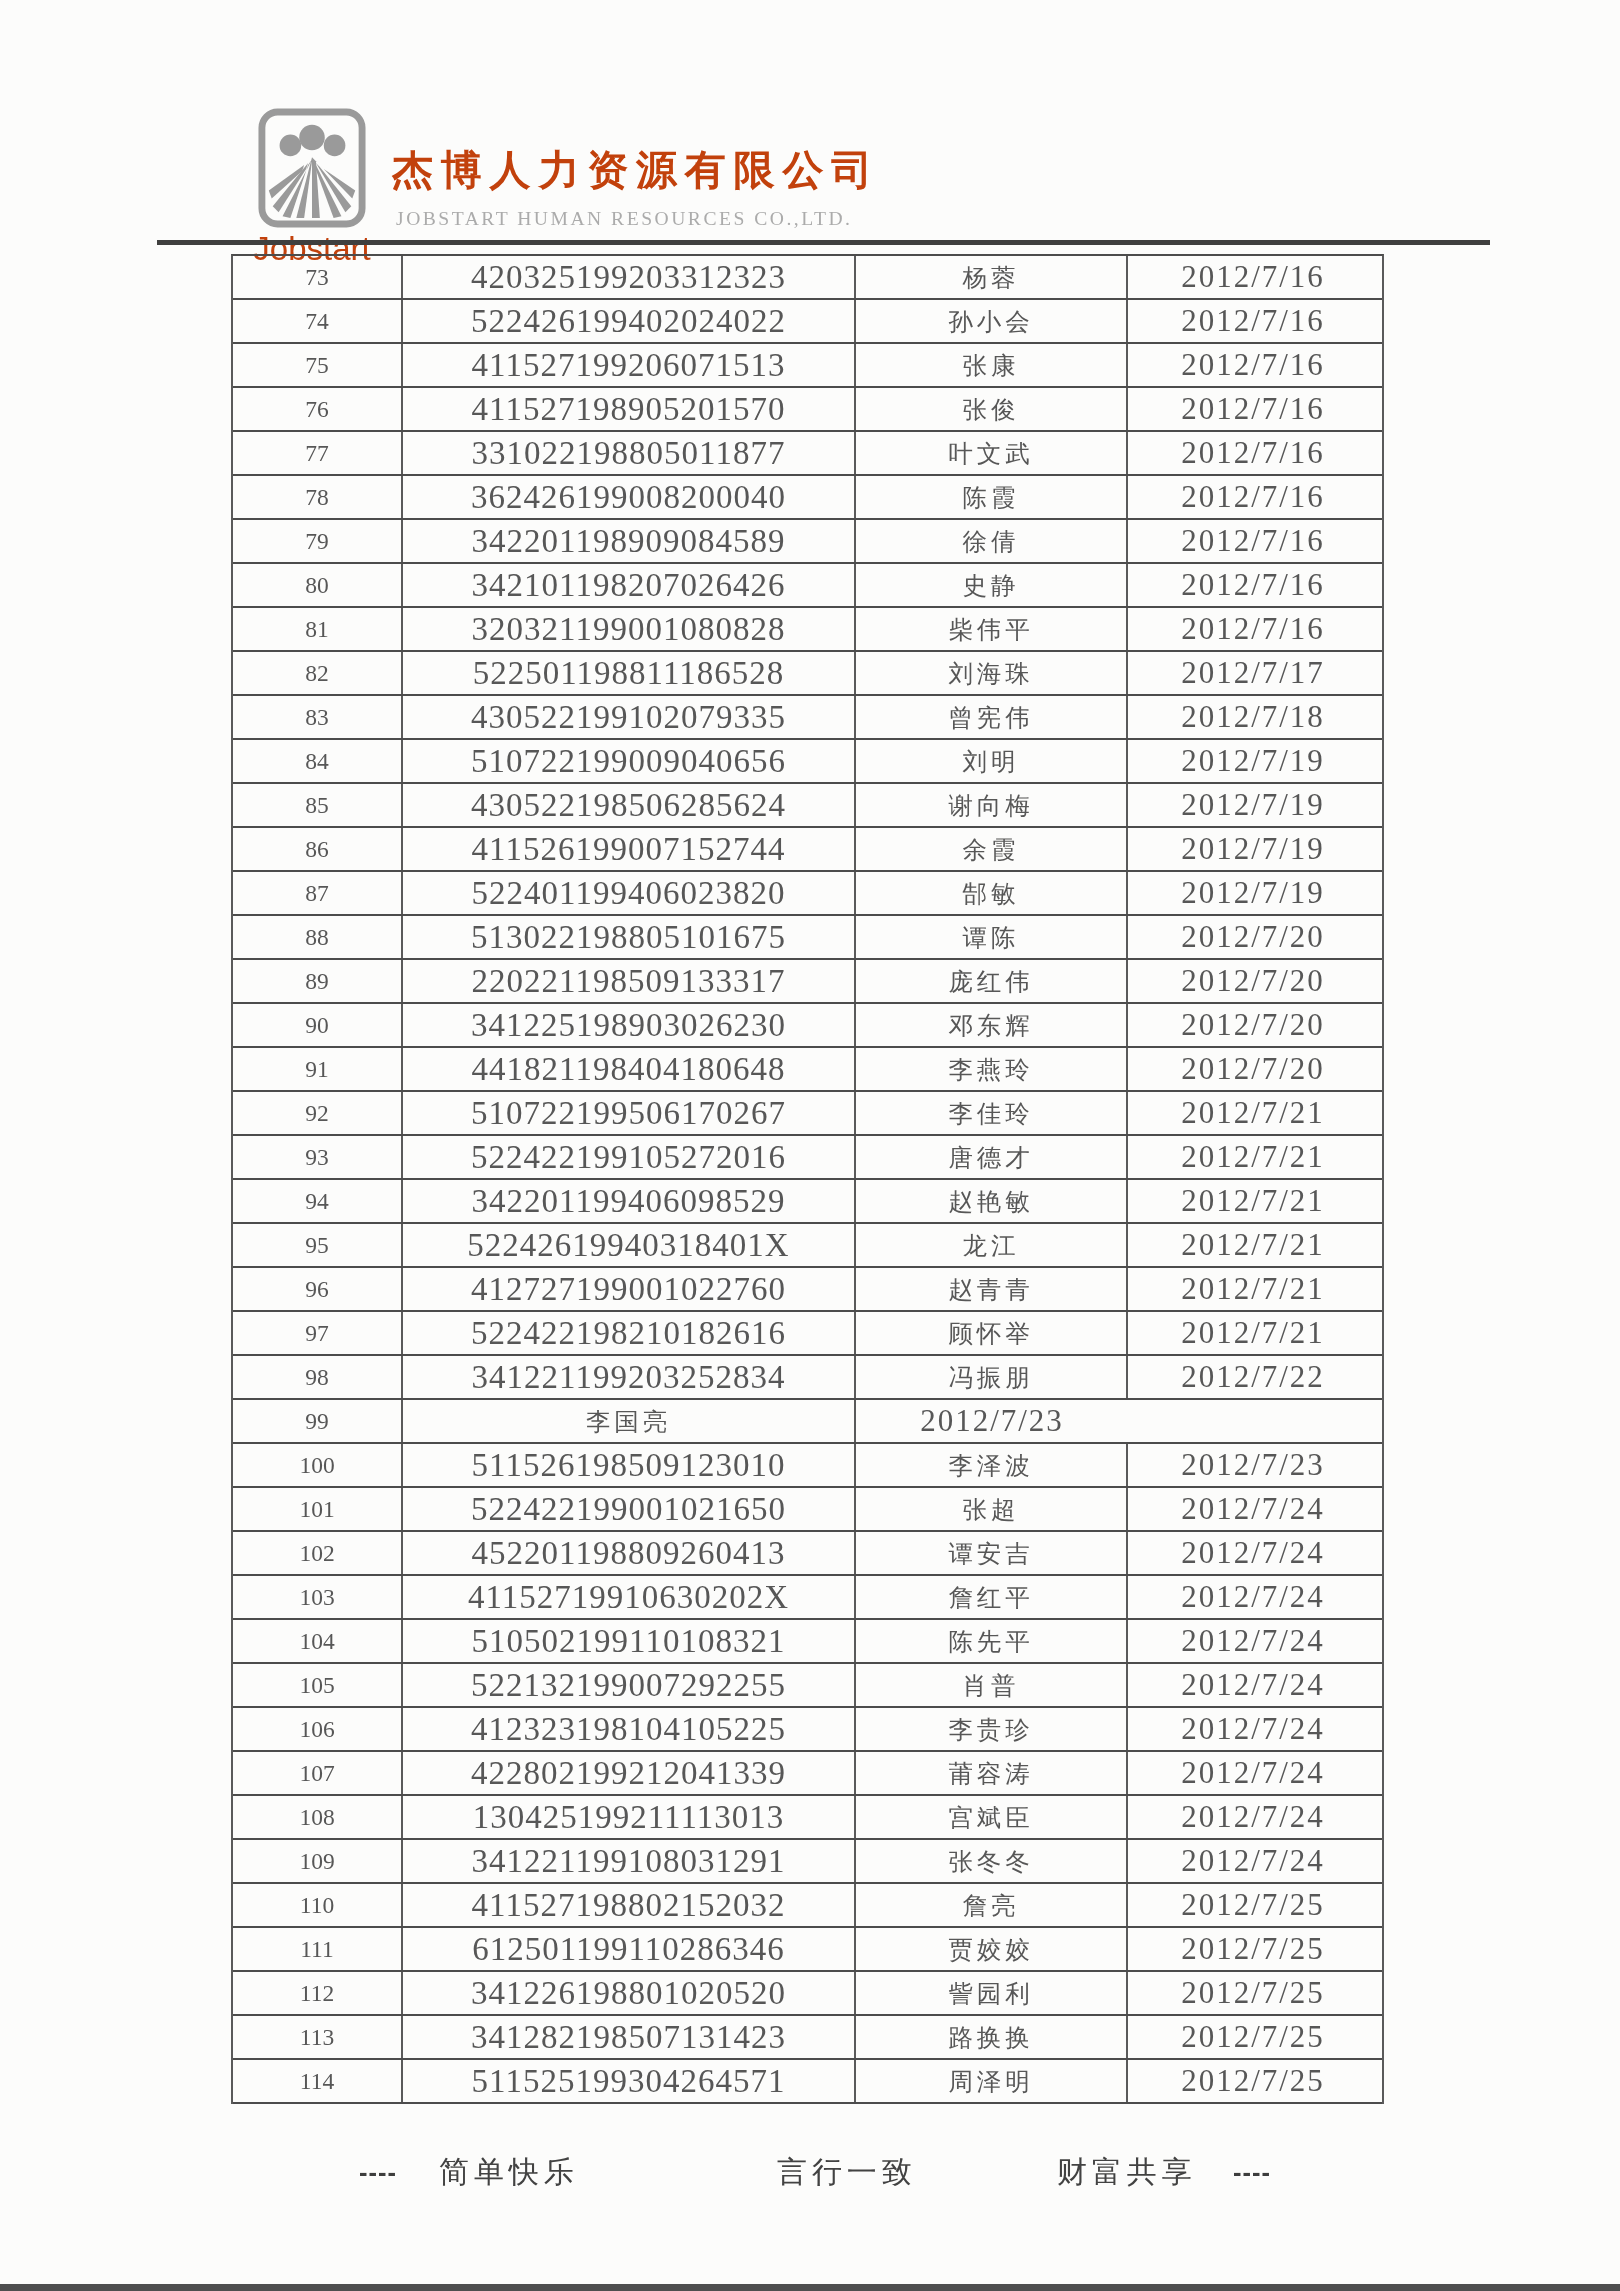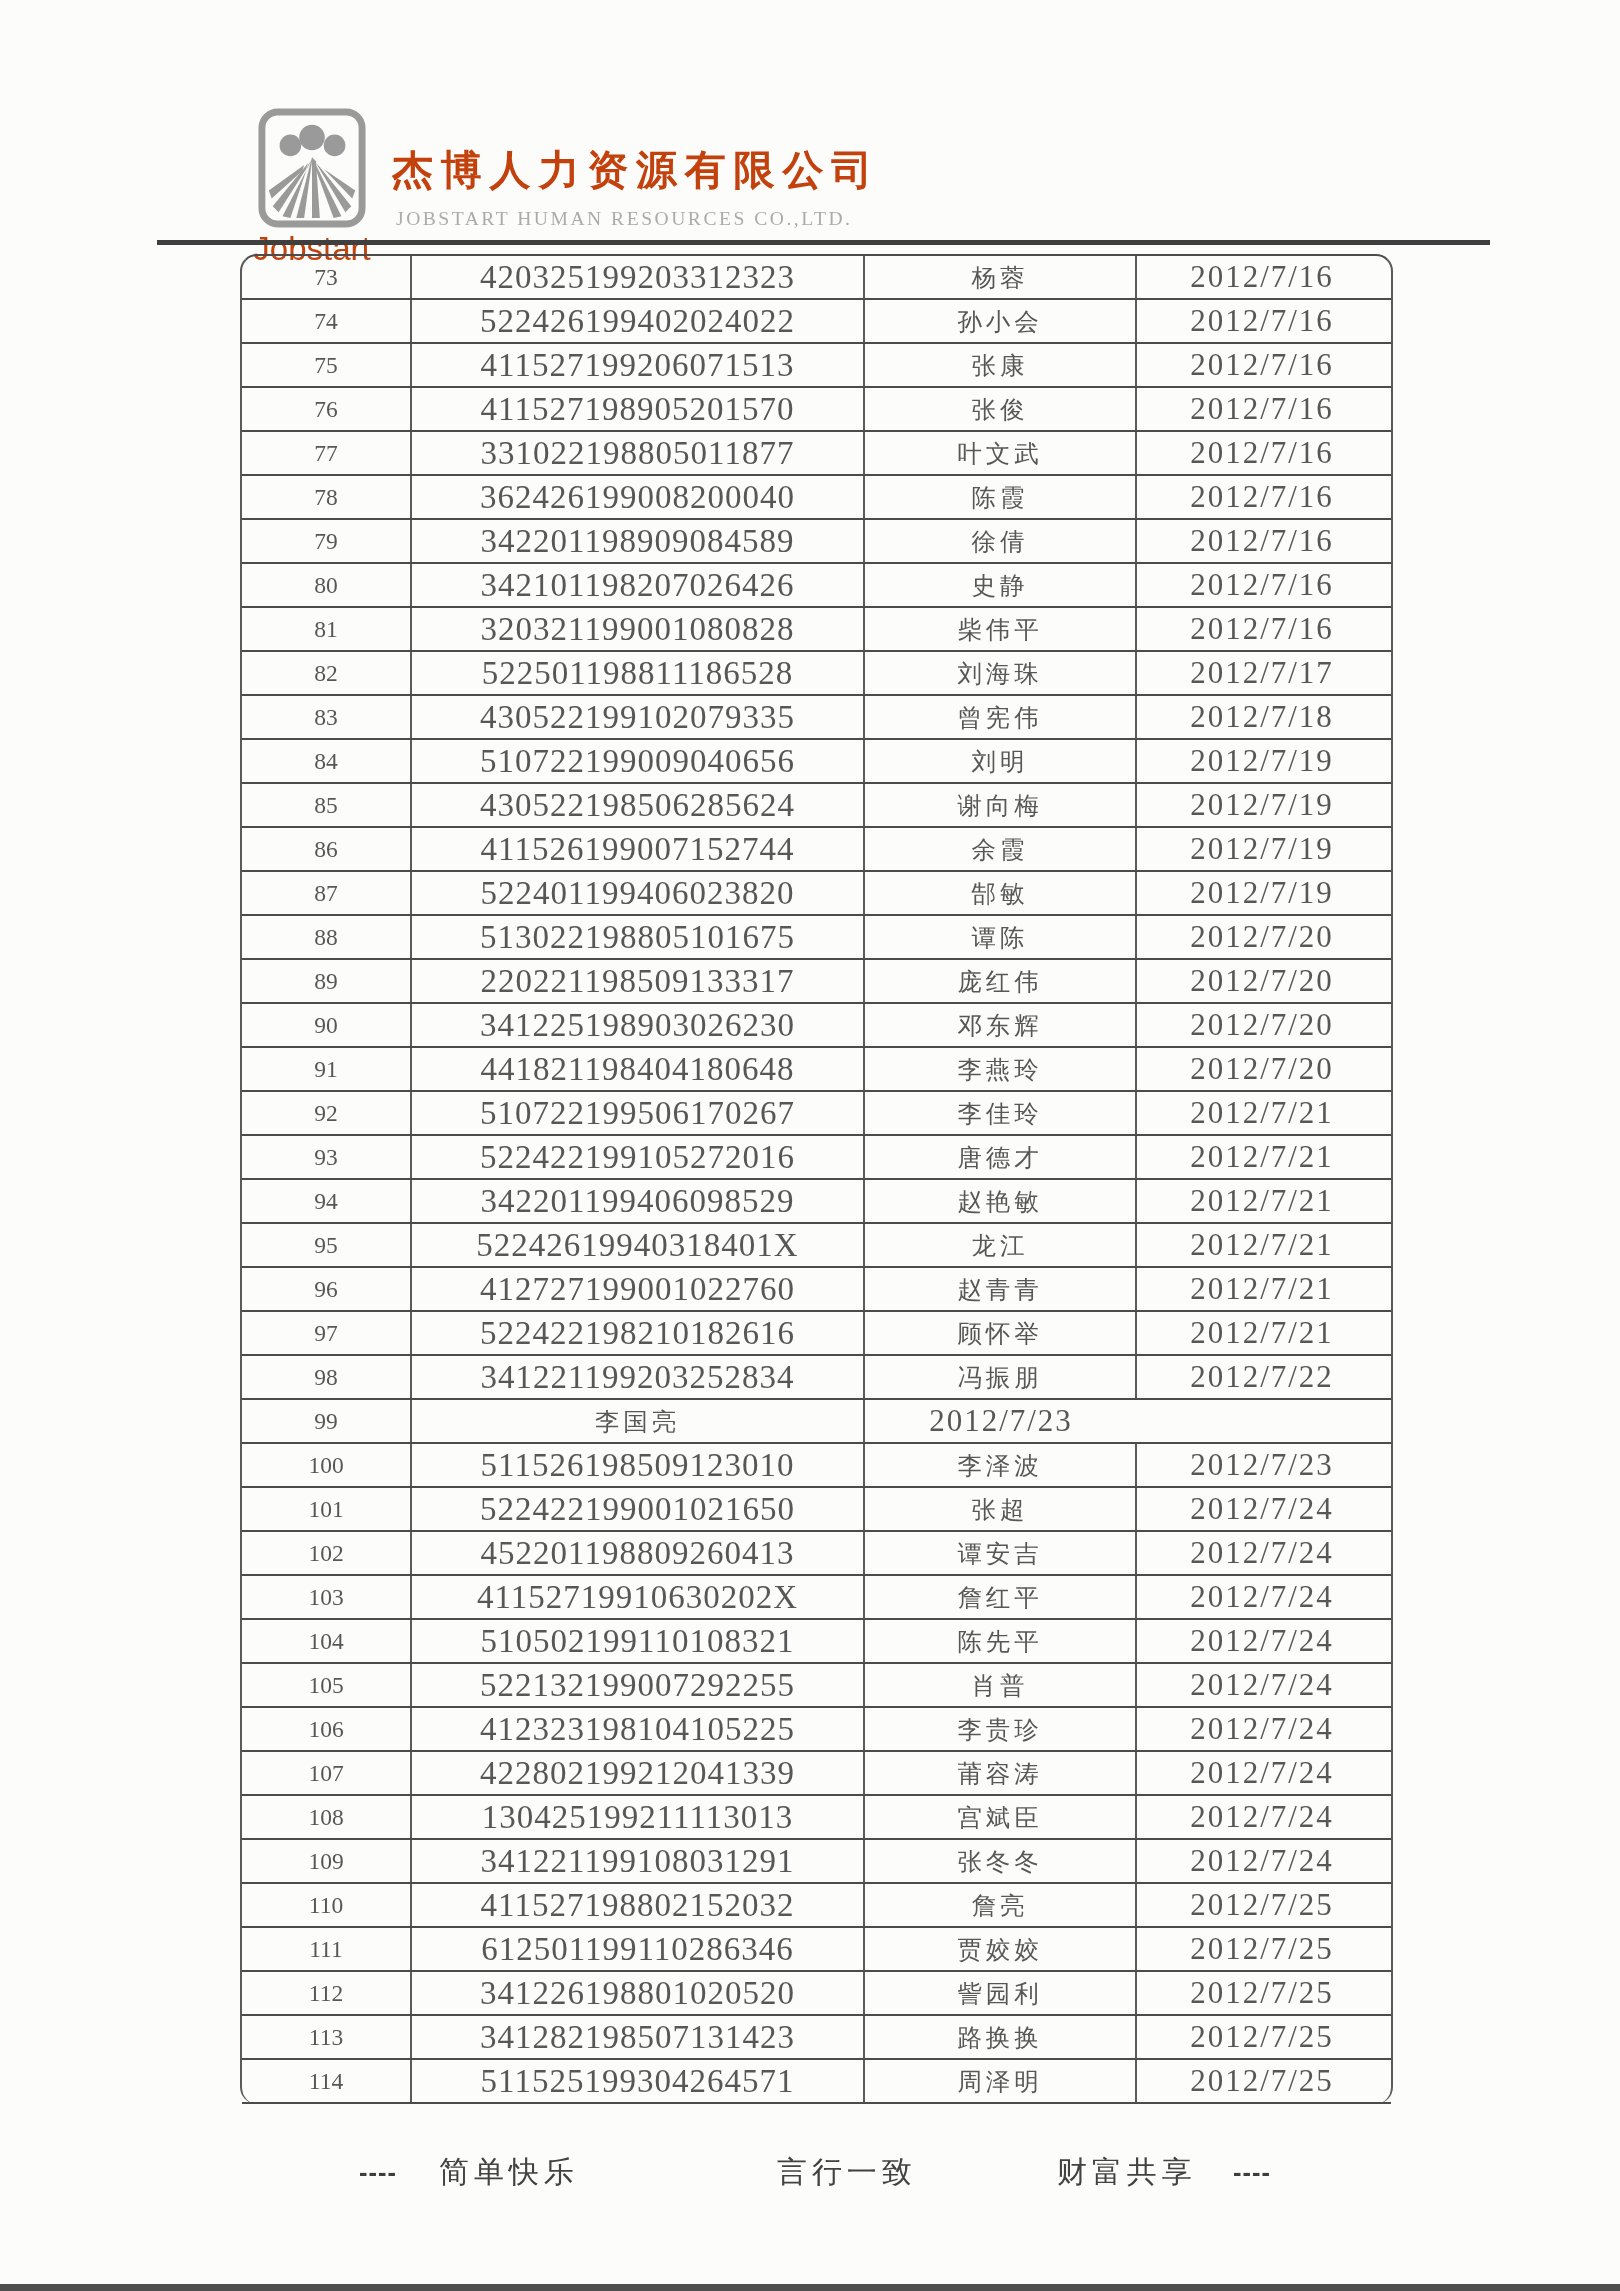--- a/index.html
+++ b/index.html
@@ -38,26 +38,25 @@
     font-family:Liberation Serif, serif;
     font-size:19.6px; color:#ababab; letter-spacing:2.5px;margin-top:12px;
   }
   .header-rule {
     position:absolute; left:157px; top:240px;
     width:1333px; height:4.9px; background:#3f3f3f;
   }
 
   
   .roster {
-    position:absolute; left:240px; top:254px;
+    position:absolute; left:231px; top:254px;
     width:1149px;
     border-top:2px solid #4c4c4c;
     border-left:2px solid #5a5a5a;
     border-right:2px solid #5a5a5a;
-    border-radius:17px;
   }
   .trow {
     display:grid;
     grid-template-columns:170px 453px 272px 250px;
     height:42px;
     border-bottom:2px solid #4c4c4c;
   }
   .cell {
     display:flex; align-items:center; justify-content:center;
     color:#575757;

